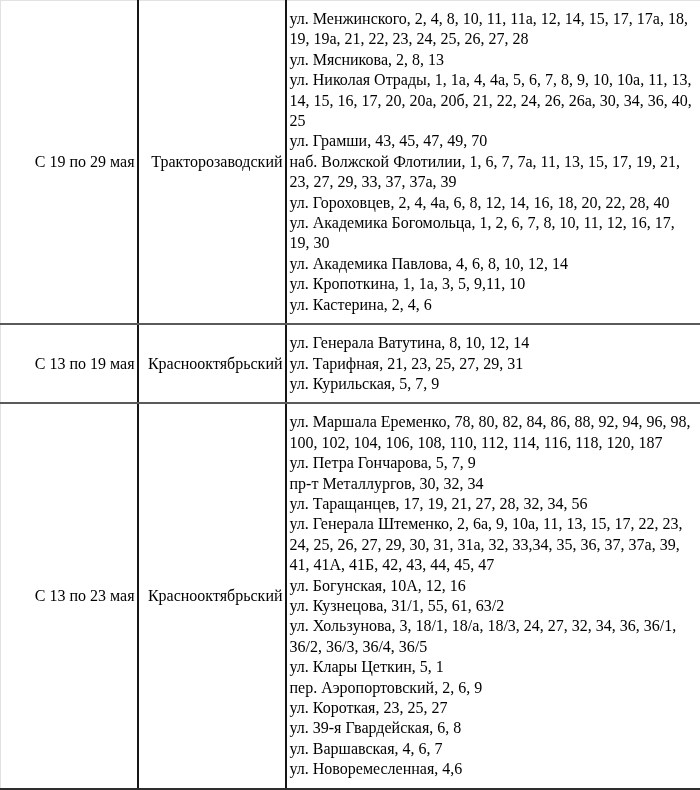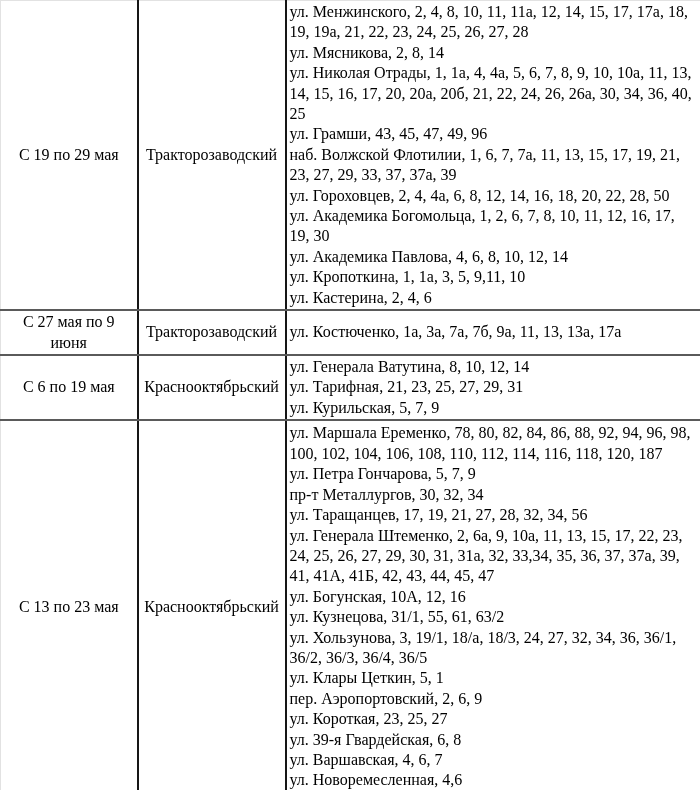--- a/index.html
+++ b/index.html
@@ -21,34 +21,34 @@
     font-size: 16px;
     line-height: 20.4px;
     color: #000000;
   }
   col.c-period   { width: 137px; }
   col.c-district { width: 148px; }
   col.c-streets  { width: 415px; }
 
   td {
     vertical-align: middle;
-    padding: 1px 2px;
+    padding: 8px 2px;
     border-top: 2px solid #5a5a5a;
     border-bottom: 2px solid #5a5a5a;
     border-left: 2px solid #161616;
     border-right: 2px solid #161616;
     word-wrap: break-word;
   }
   tr:first-child td { border-top: 1px solid #e2e2e2; }
   td:first-child    { border-left: 1px solid #e2e2e2; }
   tr:last-child td  { border-bottom: 2px solid #2e2e2e; }
   td:last-child     { border-right: 2px solid #111111; }
 
   td.period, td.district {
-    text-align: center;
+    text-align: right;
   }
   td.streets {
     text-align: left;
     padding-left: 3px;
     padding-right: 2px;
   }
   tr:nth-child(1) { height: 304px; }
   tr:nth-child(2) { height: 42px;  }
   tr:nth-child(3) { height: 57px;  }
   tr:nth-child(4) { height: 374px; }
@@ -62,59 +62,52 @@
       <col class="c-period">
       <col class="c-district">
       <col class="c-streets">
     </colgroup>
     <tbody>
         <tr>
           <td class="period">С 19 по 29 мая</td>
           <td class="district">Тракторозаводский</td>
           <td class="streets">
             <div>ул. Менжинского, 2, 4, 8, 10, 11, 11а, 12, 14, 15, 17, 17а, 18, 19, 19а, 21, 22, 23, 24, 25, 26, 27, 28</div>
-            <div>ул. Мясникова, 2, 8, 14</div>
+            <div>ул. Мясникова, 2, 8, 13</div>
             <div>ул. Николая Отрады, 1, 1а, 4, 4а, 5, 6, 7, 8, 9, 10, 10а, 11, 13, 14, 15, 16, 17, 20, 20а, 20б, 21, 22, 24, 26, 26а, 30, 34, 36, 40, 25</div>
-            <div>ул. Грамши, 43, 45, 47, 49, 96</div>
+            <div>ул. Грамши, 43, 45, 47, 49, 70</div>
             <div>наб. Волжской Флотилии, 1, 6, 7, 7а, 11, 13, 15, 17, 19, 21, 23, 27, 29, 33, 37, 37а, 39</div>
-            <div>ул. Гороховцев, 2, 4, 4а, 6, 8, 12, 14, 16, 18, 20, 22, 28, 50</div>
+            <div>ул. Гороховцев, 2, 4, 4а, 6, 8, 12, 14, 16, 18, 20, 22, 28, 40</div>
             <div>ул. Академика Богомольца, 1, 2, 6, 7, 8, 10, 11, 12, 16, 17, 19, 30</div>
             <div>ул. Академика Павлова, 4, 6, 8, 10, 12, 14</div>
             <div>ул. Кропоткина, 1, 1а, 3, 5, 9,11, 10</div>
             <div>ул. Кастерина, 2, 4, 6</div>
           </td>
         </tr>
         <tr>
-          <td class="period">С 27 мая по 9 июня</td>
-          <td class="district">Тракторозаводский</td>
-          <td class="streets">
-            <div>ул. Костюченко, 1а, 3а, 7а, 7б, 9а, 11, 13, 13а, 17а</div>
-          </td>
-        </tr>
-        <tr>
-          <td class="period">С 6 по 19 мая</td>
+          <td class="period">С 13 по 19 мая</td>
           <td class="district">Краснооктябрьский</td>
           <td class="streets">
             <div>ул. Генерала Ватутина, 8, 10, 12, 14</div>
             <div>ул. Тарифная, 21, 23, 25, 27, 29, 31</div>
             <div>ул. Курильская, 5, 7, 9</div>
           </td>
         </tr>
         <tr>
           <td class="period">С 13 по 23 мая</td>
           <td class="district">Краснооктябрьский</td>
           <td class="streets">
             <div>ул. Маршала Еременко, 78, 80, 82, 84, 86, 88, 92, 94, 96, 98, 100, 102, 104, 106, 108, 110, 112, 114, 116, 118, 120, 187</div>
             <div>ул. Петра Гончарова, 5, 7, 9</div>
             <div>пр-т Металлургов, 30, 32, 34</div>
             <div>ул. Таращанцев, 17, 19, 21, 27, 28, 32, 34, 56</div>
             <div>ул. Генерала Штеменко, 2, 6а, 9, 10а, 11, 13, 15, 17, 22, 23, 24, 25, 26, 27, 29, 30, 31, 31а, 32, 33,34, 35, 36, 37, 37а, 39, 41, 41А, 41Б, 42, 43, 44, 45, 47</div>
             <div>ул. Богунская, 10А, 12, 16</div>
             <div>ул. Кузнецова, 31/1, 55, 61, 63/2</div>
-            <div>ул. Хользунова, 3, 19/1, 18/а, 18/3, 24, 27, 32, 34, 36, 36/1, 36/2, 36/3, 36/4, 36/5</div>
+            <div>ул. Хользунова, 3, 18/1, 18/а, 18/3, 24, 27, 32, 34, 36, 36/1, 36/2, 36/3, 36/4, 36/5</div>
             <div>ул. Клары Цеткин, 5, 1</div>
             <div>пер. Аэропортовский, 2, 6, 9</div>
             <div>ул. Короткая, 23, 25, 27</div>
             <div>ул. 39-я Гвардейская, 6, 8</div>
             <div>ул. Варшавская, 4, 6, 7</div>
             <div>ул. Новоремесленная, 4,6</div>
           </td>
         </tr>
       </tbody>
   </table>

